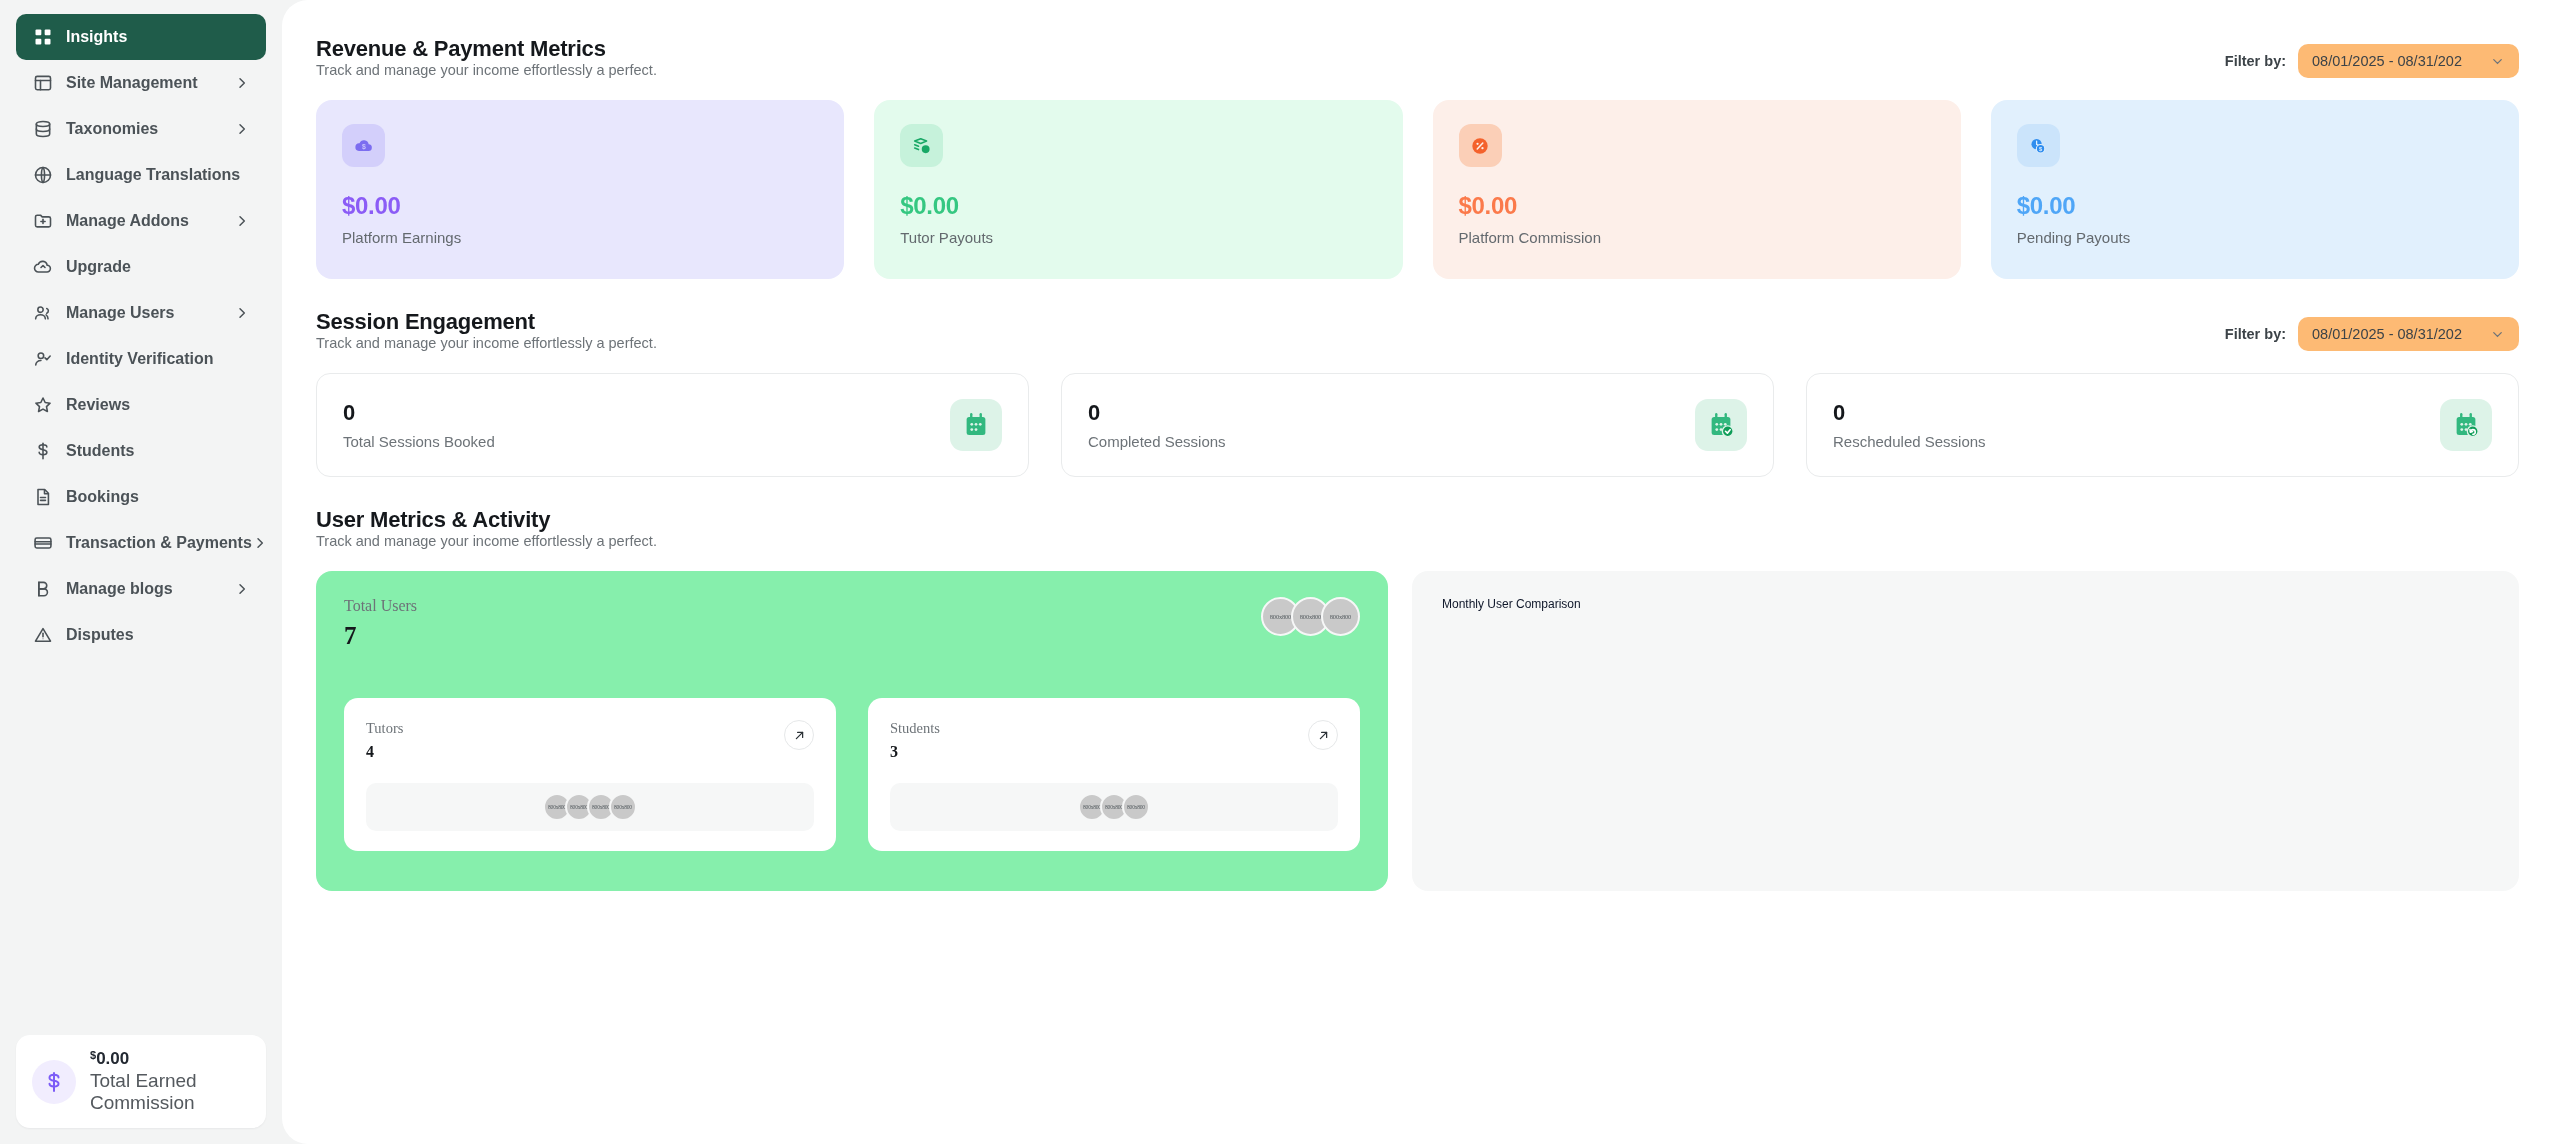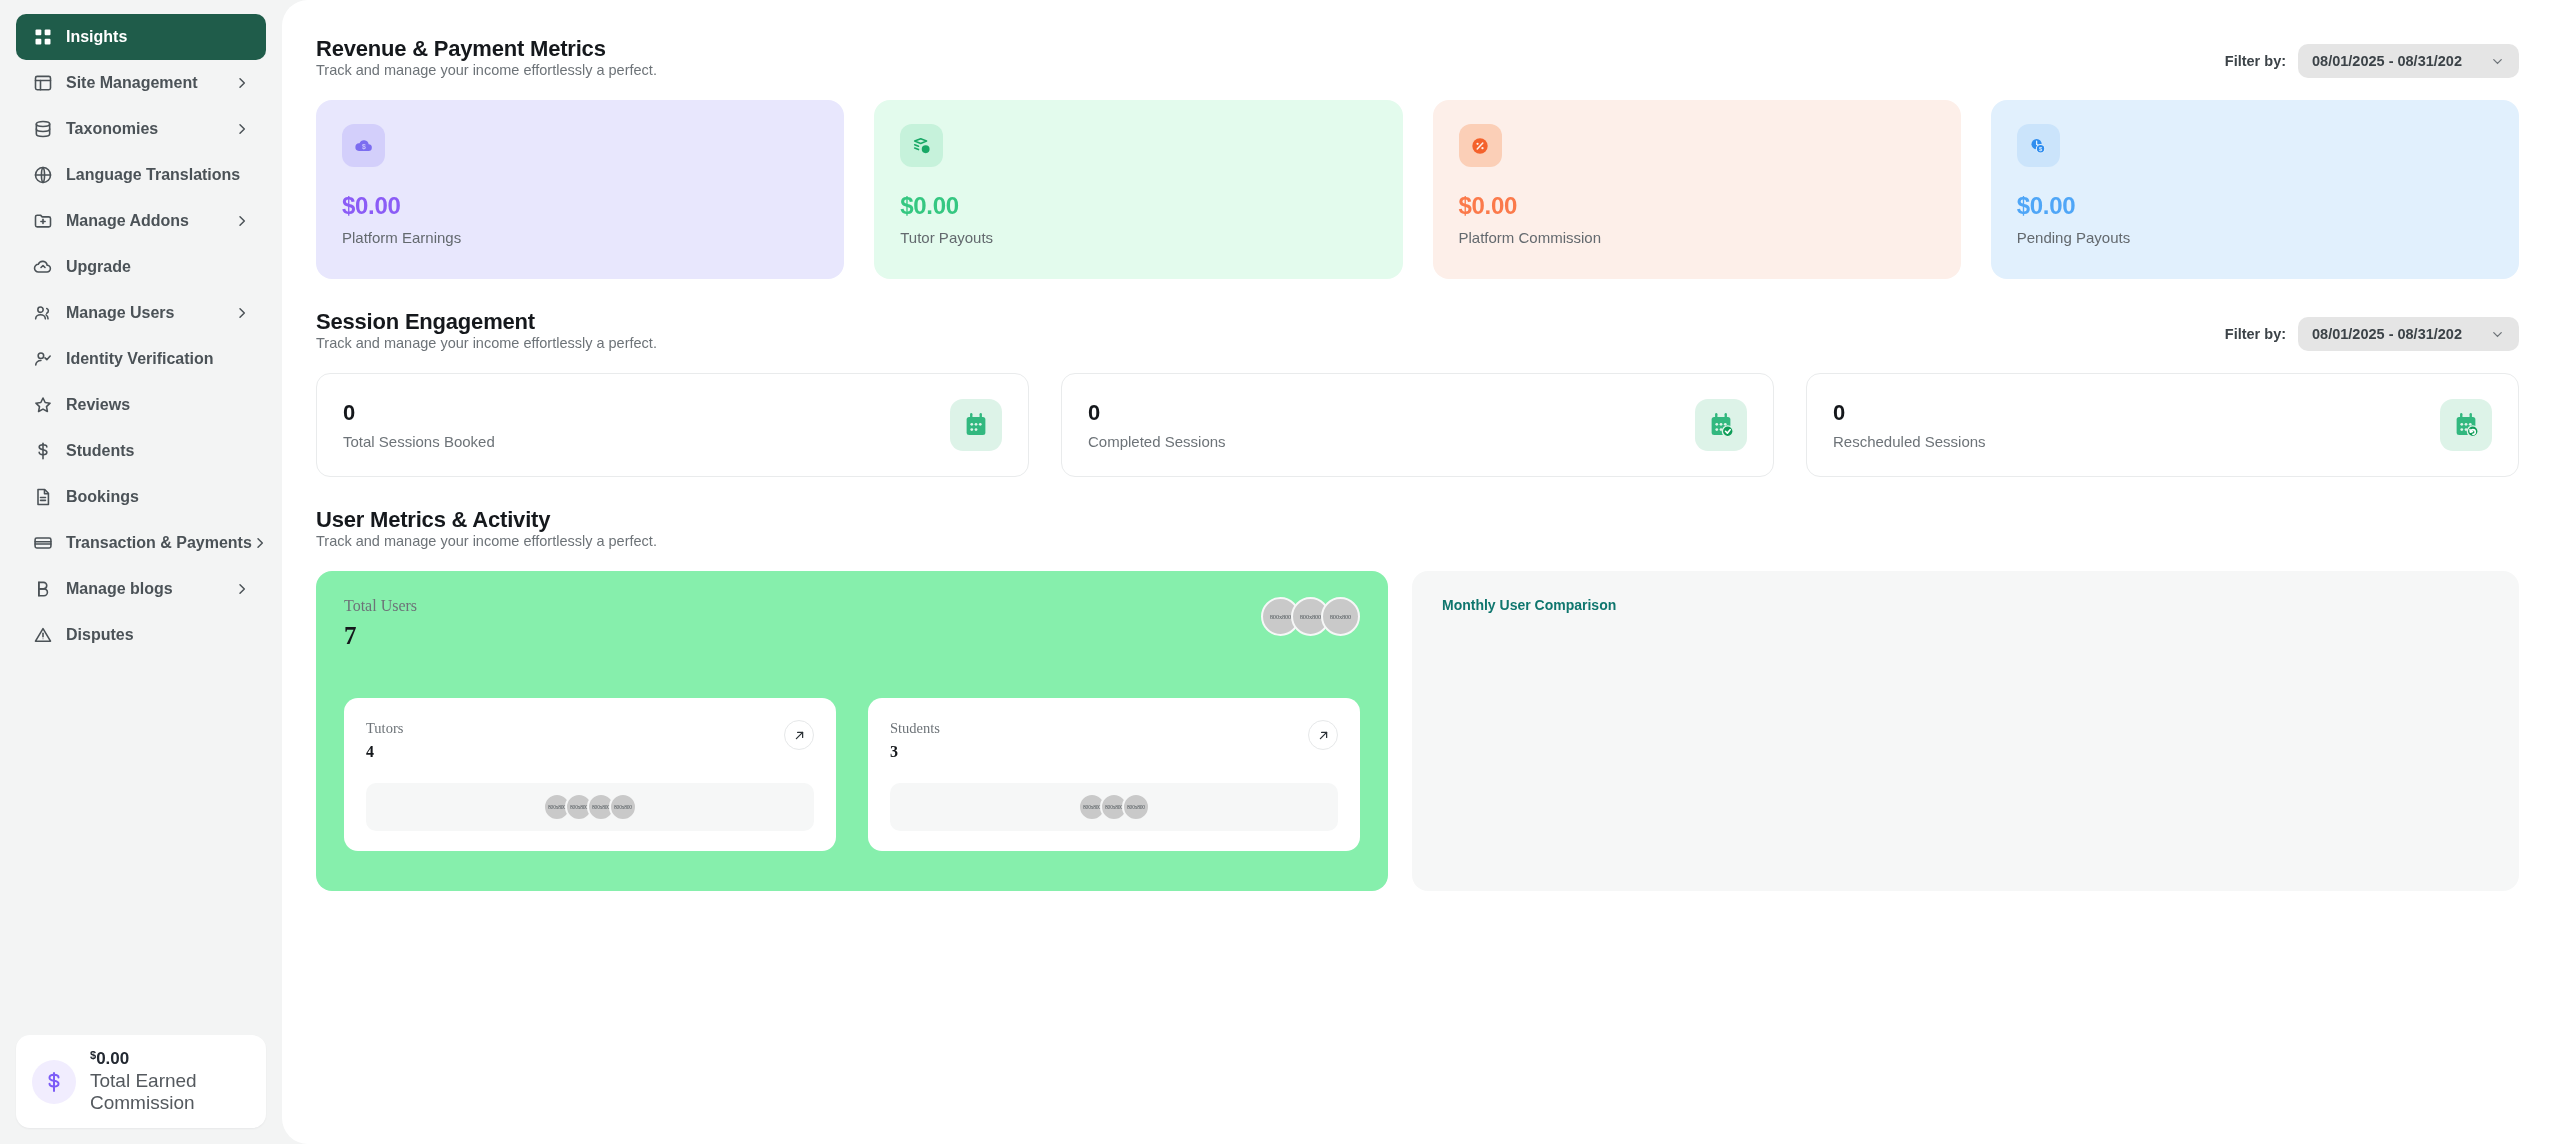--- a/index.html
+++ b/index.html
@@ -62,24 +62,24 @@
     overflow: hidden;
   }
 
   .sec-head { display: flex; align-items: flex-end; justify-content: space-between; }
   .sec-title { font-size: 22px; font-weight: 700; color: #15181c; letter-spacing: -0.2px; }
   .sec-sub { font-size: 14.5px; color: #6d7378; }
 
   .filter-wrap { display: flex; align-items: center; gap: 12px; padding-top: 7px; }
   .filter-lbl { font-size: 14.5px; font-weight: 700; color: #3c4348; }
   .filter-sel {
-    background: #e5e5e5; border-radius: 10px;
+    background: #fdba74; border-radius: 10px;
     height: 34px; padding: 0 14px;
     display: flex; align-items: center; gap: 28px;
-    cursor: pointer; min-width: 186px; font-weight: bold;
+    cursor: pointer; min-width: 186px;
   }
   .filter-val { font-size: 14.5px; color: #3c4348; white-space: nowrap; }
   .filter-chev { display:flex; align-items:center; color:#6d7378; }
 
   
   .rev-row { display: flex; gap: 30px; margin-top: 22px; }
   .rev-card {
     flex: 1; height: 179px; border-radius: 16px;
     padding: 24px 26px;
     display: flex; flex-direction: column;
@@ -146,21 +146,21 @@
     margin-top: 22px; height: 48px; border-radius: 10px;
     background: #f6f7f7; display:flex; align-items:center; justify-content:center;
   }
   .um-sub-avbar .avatar { border-color:#f6f7f7; width: 28px; height: 28px; font-size:5.5px; }
   .um-sub-avbar .avatar + .avatar { margin-left: -6px; }
 
   .um-right {
     flex: 1; background: #f6f7f7; border-radius: 16px;
     padding: 26px 30px; height: 320px;
   }
-  .muc-title { font-size: 14px; font-weight: 700; color: #0f766e; }
+  .muc-title { font-size: 12px; font-weight: 400; color: #0f172a; }
   .muc-row { display: flex; gap: 62px; margin-top: 26px; }
   .muc-col-lbl { font-size: 14px; color: #81878c; }
   .muc-col-val { font-size: 15.5px; font-weight: 700; color: #22282d; margin-top: 7px; display:flex; align-items:center; gap:6px; }
   .muc-delta { font-size: 13.5px; font-weight: 700; color: #1db96a; }
   .muc-caret { color:#1db96a; font-size: 10px; line-height:1; }
 </style>
 </head>
 <body>
 
 <div class="app">

